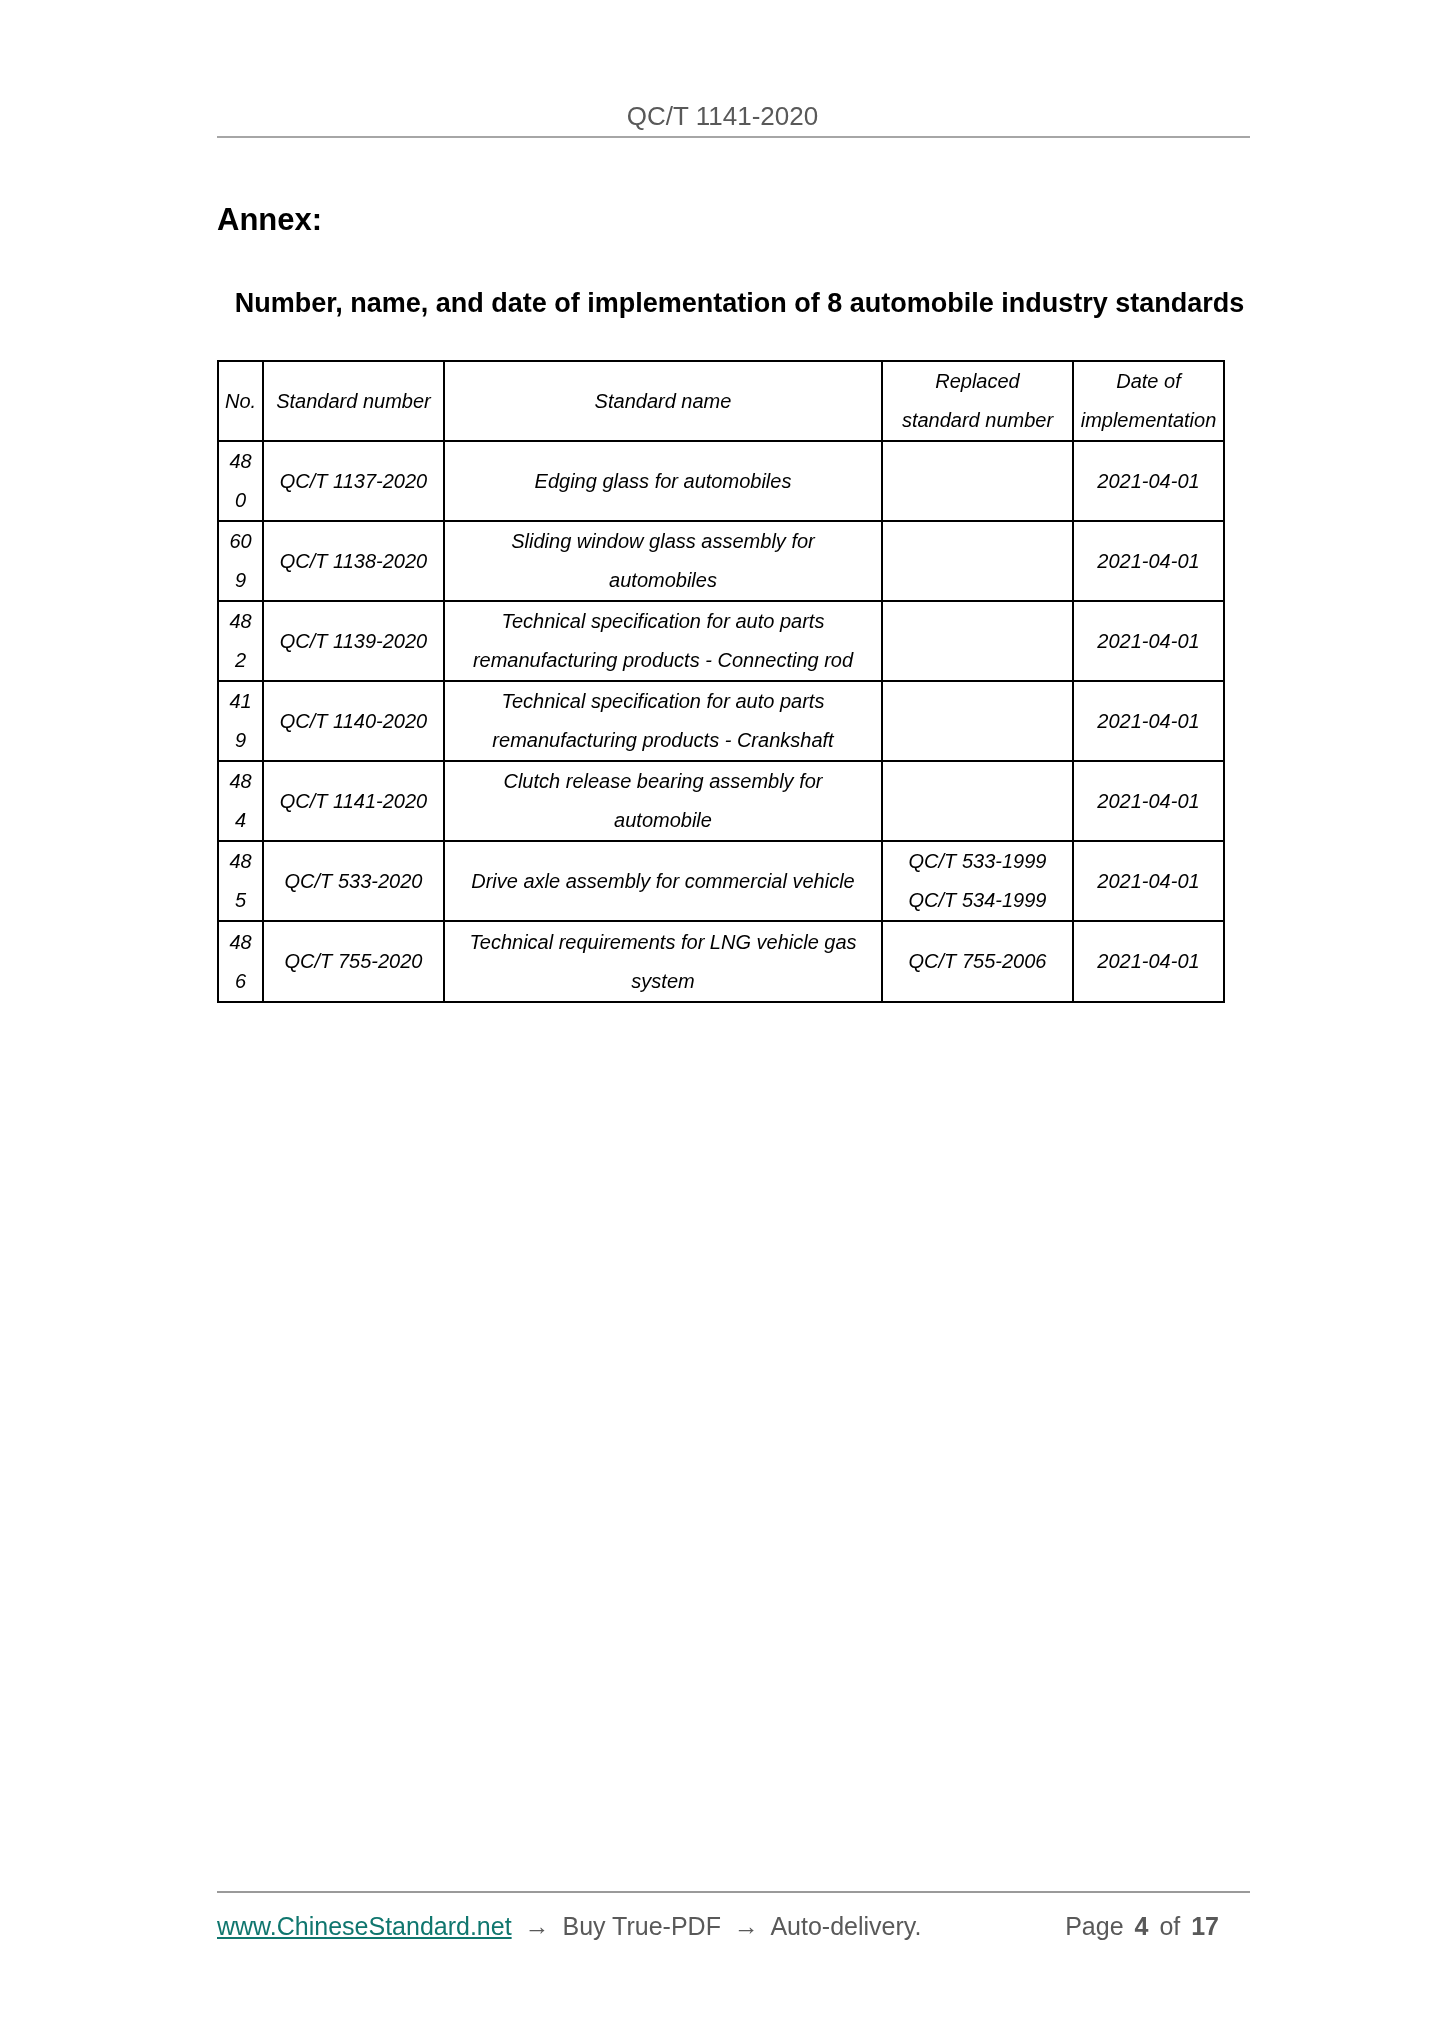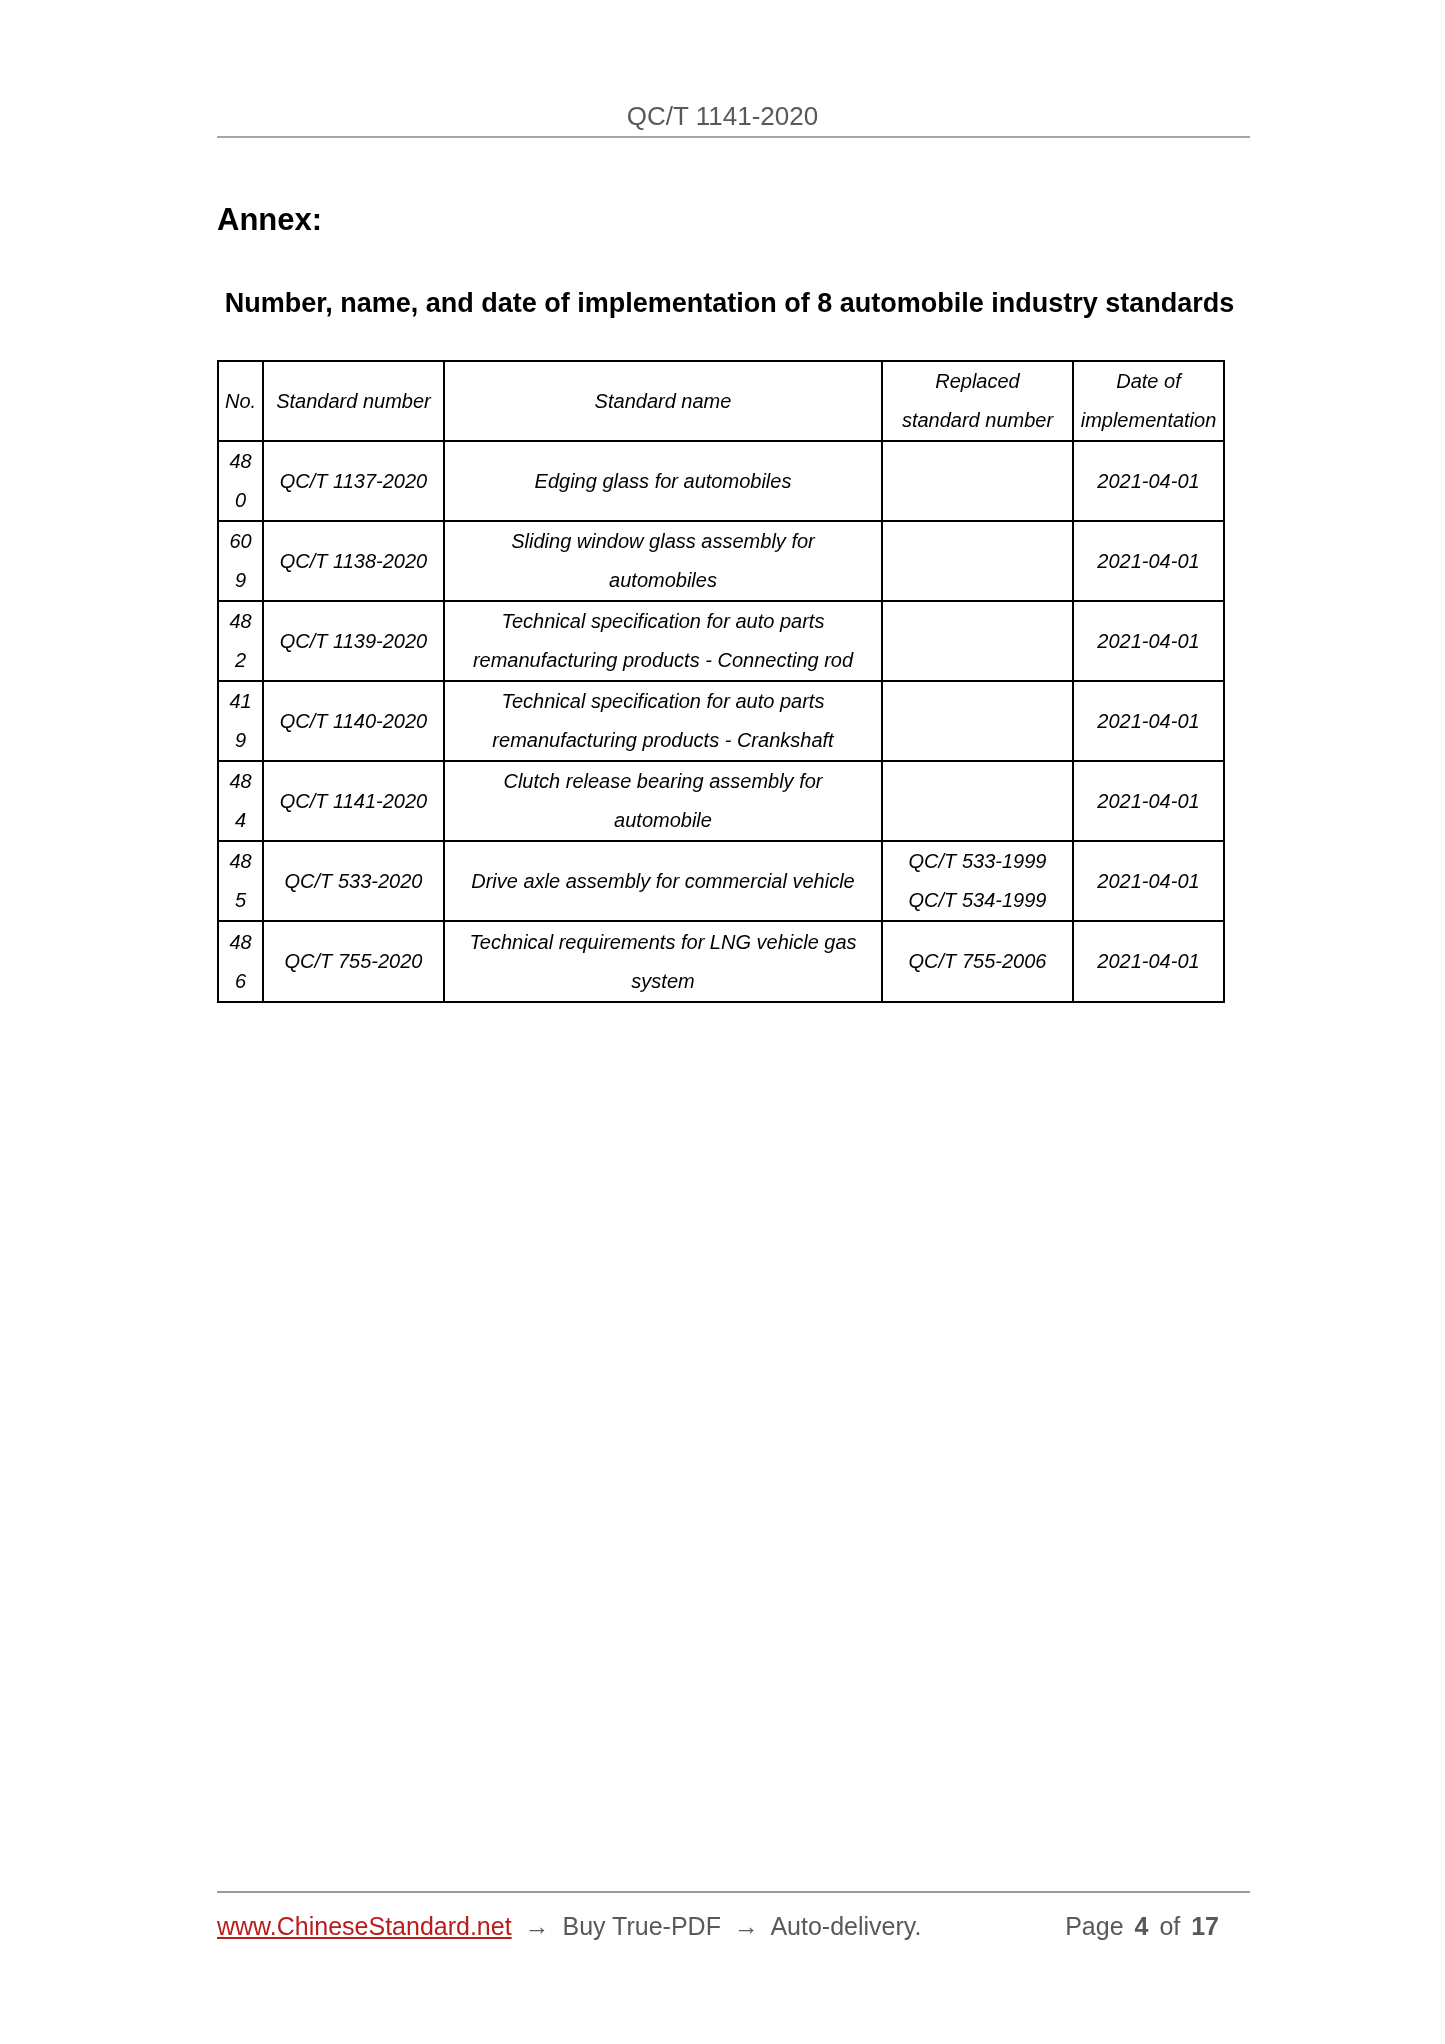--- a/index.html
+++ b/index.html
@@ -43,21 +43,21 @@
     position: absolute;
     top: 203px;
     left: 217px;
     font-size: 31px;
     font-weight: bold;
     line-height: 34px;
   }
   .table-title {
     position: absolute;
     top: 284px;
-    left: 224px;
+    left: 234px;
     width: 1011px;
     text-align: center;
     font-size: 27px;
     font-weight: bold;
     line-height: 39px;
   }
 
   
   .tbl-wrap {
     position: absolute;
@@ -99,21 +99,21 @@
     top: 1908px;
     left: 217px;
     width: 1006px;
     font-size: 25px;
     line-height: 36px;
     color: #595959;
   }
   .footer-left { float: left; }
   .footer-right { float: right; }
   .footer-link {
-    color: #b91c1c;
+    color: #0f766e;
     text-decoration: underline;
     cursor: pointer;
   }
   .footer-arrow { padding: 0 6px; }
   .pg-num { font-weight: bold; padding: 0 4px; }
 </style>
 </head>
 <body>
 
 <div class="page">

